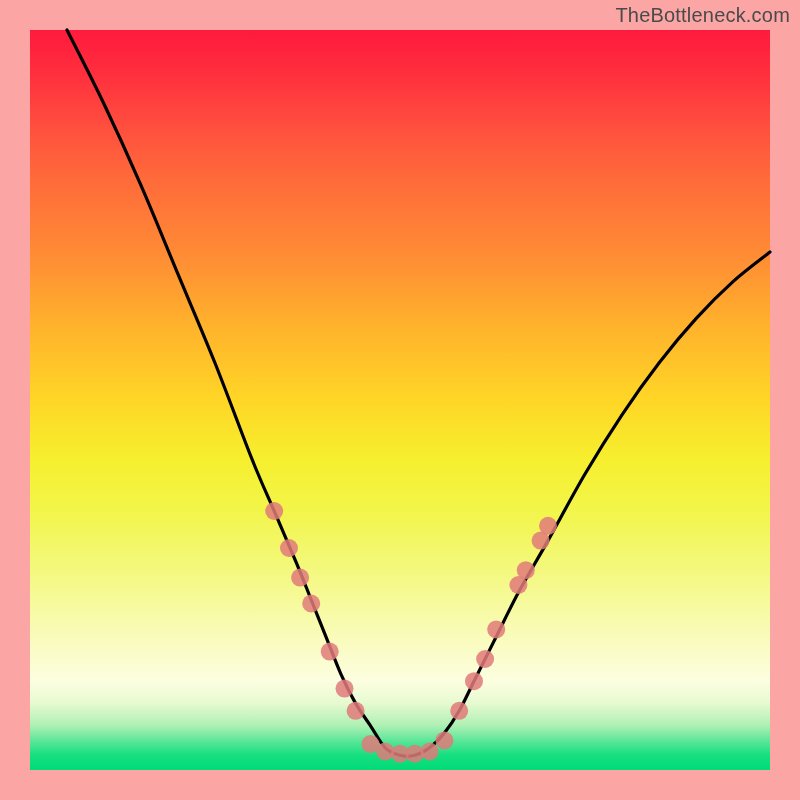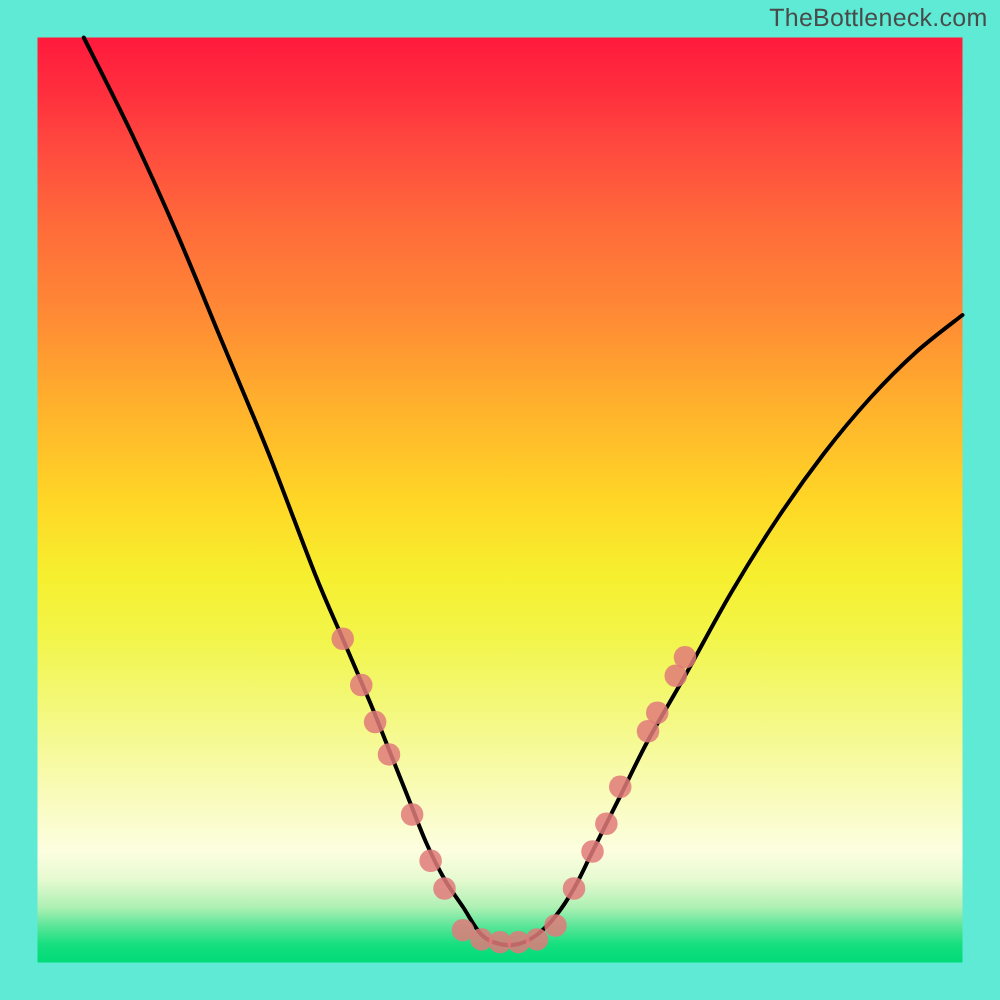--- a/index.html
+++ b/index.html
@@ -8,21 +8,21 @@
     width: 800px;
     height: 800px;
     overflow: hidden;
     background: #000;
     font-family: Arial, Helvetica, sans-serif;
   }
   .frame {
     position: relative;
     width: 800px;
     height: 800px;
-    background: #5eead4;
+    background: #fca5a5;
   }
   .plot-area {
     position: absolute;
     left: 30px;
     top: 30px;
     width: 740px;
     height: 740px;
     
     background: linear-gradient(to bottom,
       #ff1a3d 0%,

